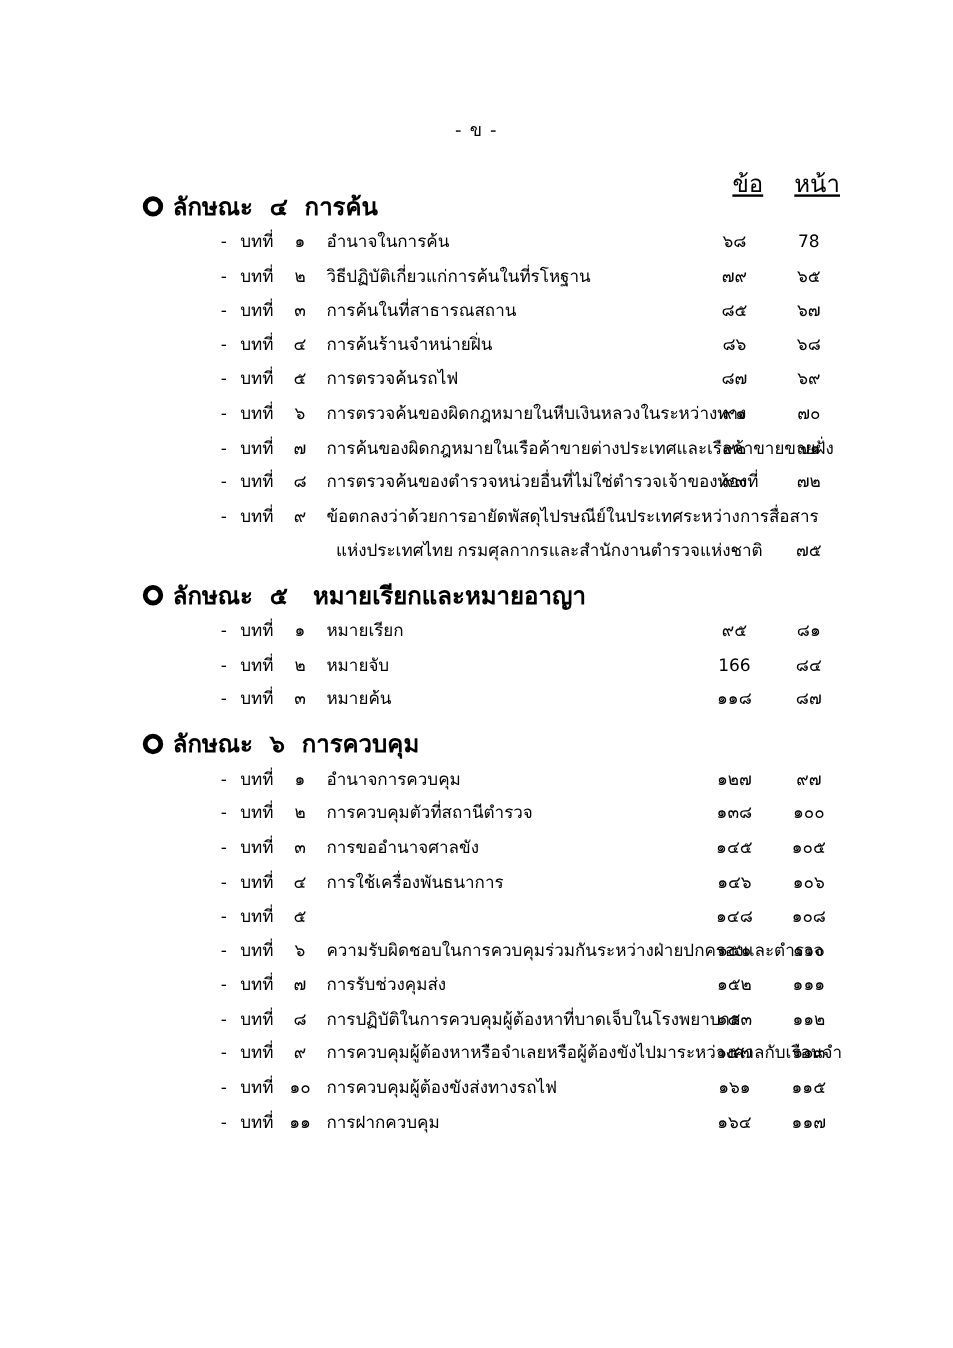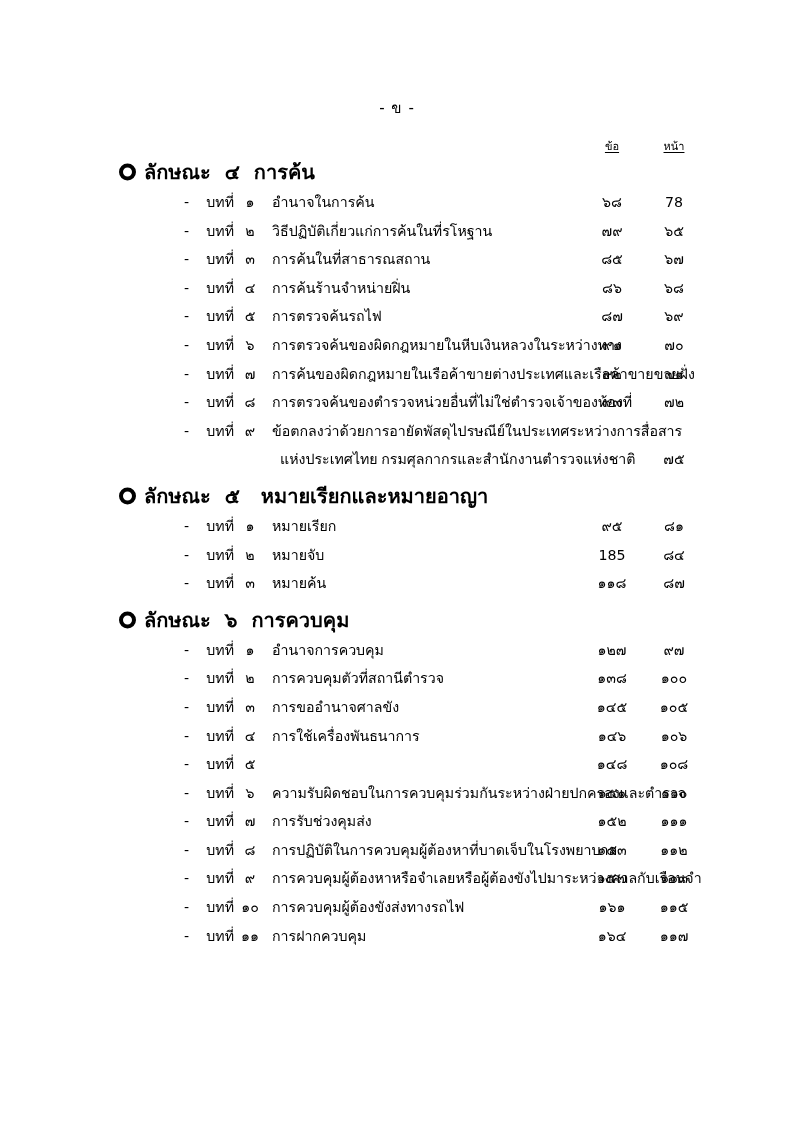--- a/index.html
+++ b/index.html
@@ -37,24 +37,24 @@
   
   .col-headers {
     position: absolute;
     top: 137px;
     left: 0;
     width: 794px;
     height: 22px;
   }
   .col-head {
     position: absolute;
-    font-size: 11px;
+    font-size: 20px;
     text-decoration: underline;
     text-underline-offset: 2px;
-    text-align: center;
+    text-align: right;
   }
   .col-head.c-item { left: 588px; width: 48px; }
   .col-head.c-page { left: 648px; width: 52px; }
 
   
   .toc {
     position: absolute;
     top: 156px;
     left: 0;
     width: 794px;
@@ -104,21 +104,21 @@
   .ch-dash {
     position: absolute;
     left: 184px;
     width: 10px;
     text-align: left;
   }
   .ch-label {
     position: absolute;
     left: 194px;
     width: 40px;
-    text-align: right;
+    text-align: center;
   }
   .ch-num {
     position: absolute;
     left: 236px;
     width: 28px;
     text-align: center;
   }
   .ch-title {
     position: absolute;
     left: 272px;
@@ -253,21 +253,21 @@
           <span class="ch-num">๑</span>
           <span class="ch-title">หมายเรียก</span>
           <span class="ch-item">๙๕</span>
           <span class="ch-page">๘๑</span>
         </div>
         <div class="chapter-row">
           <span class="ch-dash">-</span>
           <span class="ch-label">บทที่</span>
           <span class="ch-num">๒</span>
           <span class="ch-title">หมายจับ</span>
-          <span class="ch-item">185</span>
+          <span class="ch-item">166</span>
           <span class="ch-page">๘๔</span>
         </div>
         <div class="chapter-row">
           <span class="ch-dash">-</span>
           <span class="ch-label">บทที่</span>
           <span class="ch-num">๓</span>
           <span class="ch-title">หมายค้น</span>
           <span class="ch-item">๑๑๘</span>
           <span class="ch-page">๘๗</span>
         </div>

